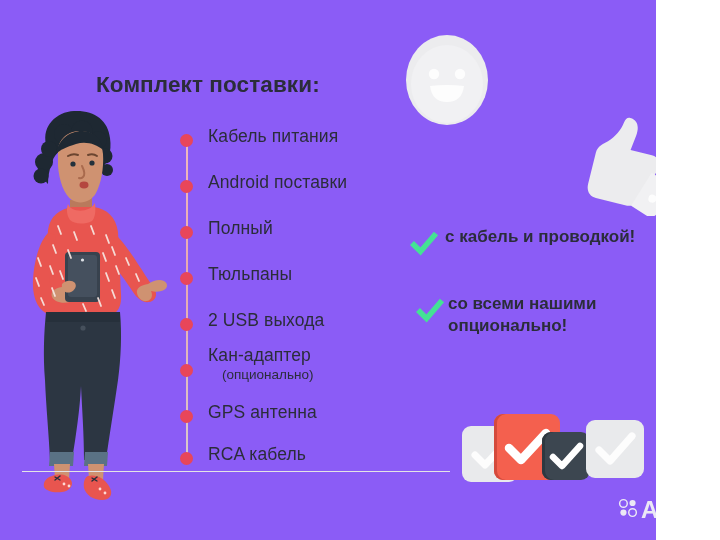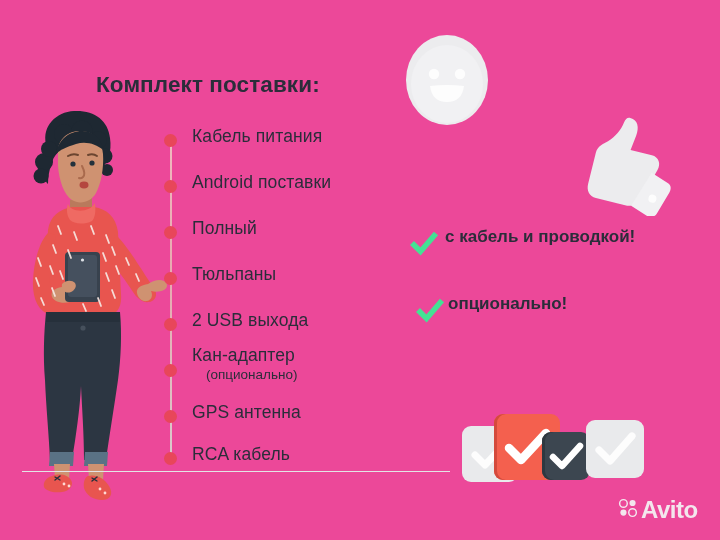--- a/index.html
+++ b/index.html
@@ -8,23 +8,23 @@
   }
   body {
     width: 720px;
     height: 540px;
     background: #ffffff;
     font-family: "Liberation Sans", sans-serif;
     overflow: hidden;
   }
   #canvas {
     position: relative;
-    width: 720px;
+    width: 656px;
     height: 540px;
-    background: #ec4899;
+    background: #8b5cf6;
     overflow: hidden;
   }
 
   
   .deco-smiley {
     position: absolute;
     left: 404px;
     top: 34px;
     width: 86px;
     height: 92px;
@@ -45,21 +45,21 @@
     font-size: 22.5px;
     font-weight: bold;
     color: #2b2d3a;
     letter-spacing: 0.1px;
     white-space: nowrap;
   }
 
   
   .timeline {
     position: absolute;
-    left: 162px;
+    left: 178px;
     top: 130px;
     width: 260px;
     height: 330px;
   }
   .timeline-rail {
     position: absolute;
     left: 8px;
     top: 6px;
     width: 2px;
     height: 318px;
@@ -402,20 +402,21 @@
     </div>
   </div>
 
   <div class="check-block" id="check-block-2">
     <span class="check-mark">
       <svg viewBox="0 0 30 30" width="30" height="30" aria-hidden="true">
         <path d="M3 15 L11.5 23.5 L27 5.5" stroke="#44e294" stroke-width="5.6" fill="none" stroke-linecap="butt" stroke-linejoin="miter"></path>
       </svg>
     </span>
     <div class="check-text">
+      <div>со всеми нашими</div>
       <div>опционально!</div>
     </div>
   </div>
 
   <div class="card-cluster">
     <div class="cbcard" id="cbcard-gray-left">
       <svg viewBox="0 0 56 56" width="56" height="56" aria-hidden="true">
         <path d="M13 29 L23 39 L44 17" stroke="#fdfdfd" stroke-width="7" fill="none" stroke-linecap="round" stroke-linejoin="round"></path>
       </svg>
     </div>

